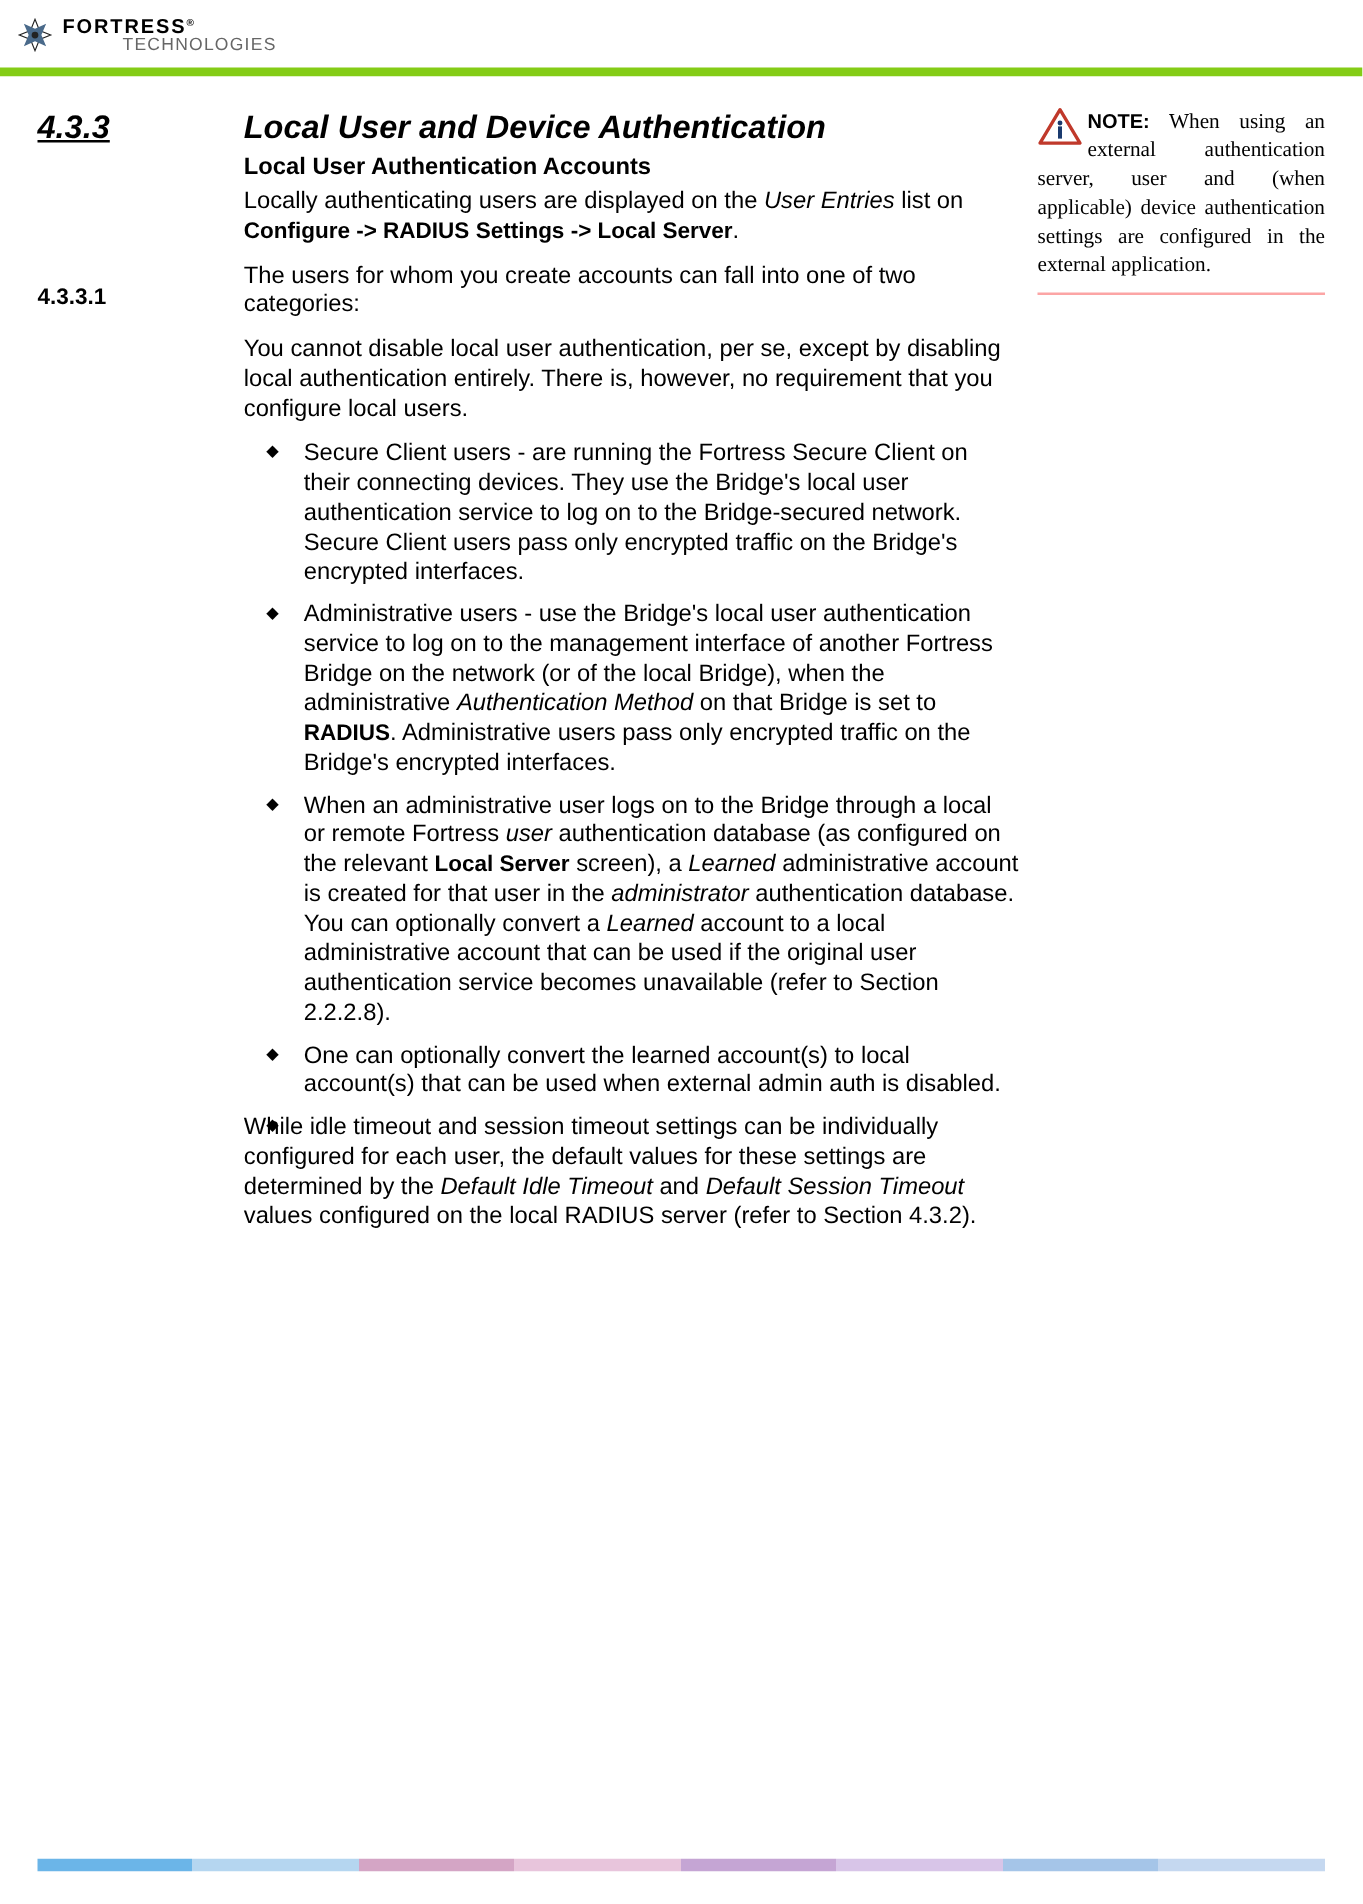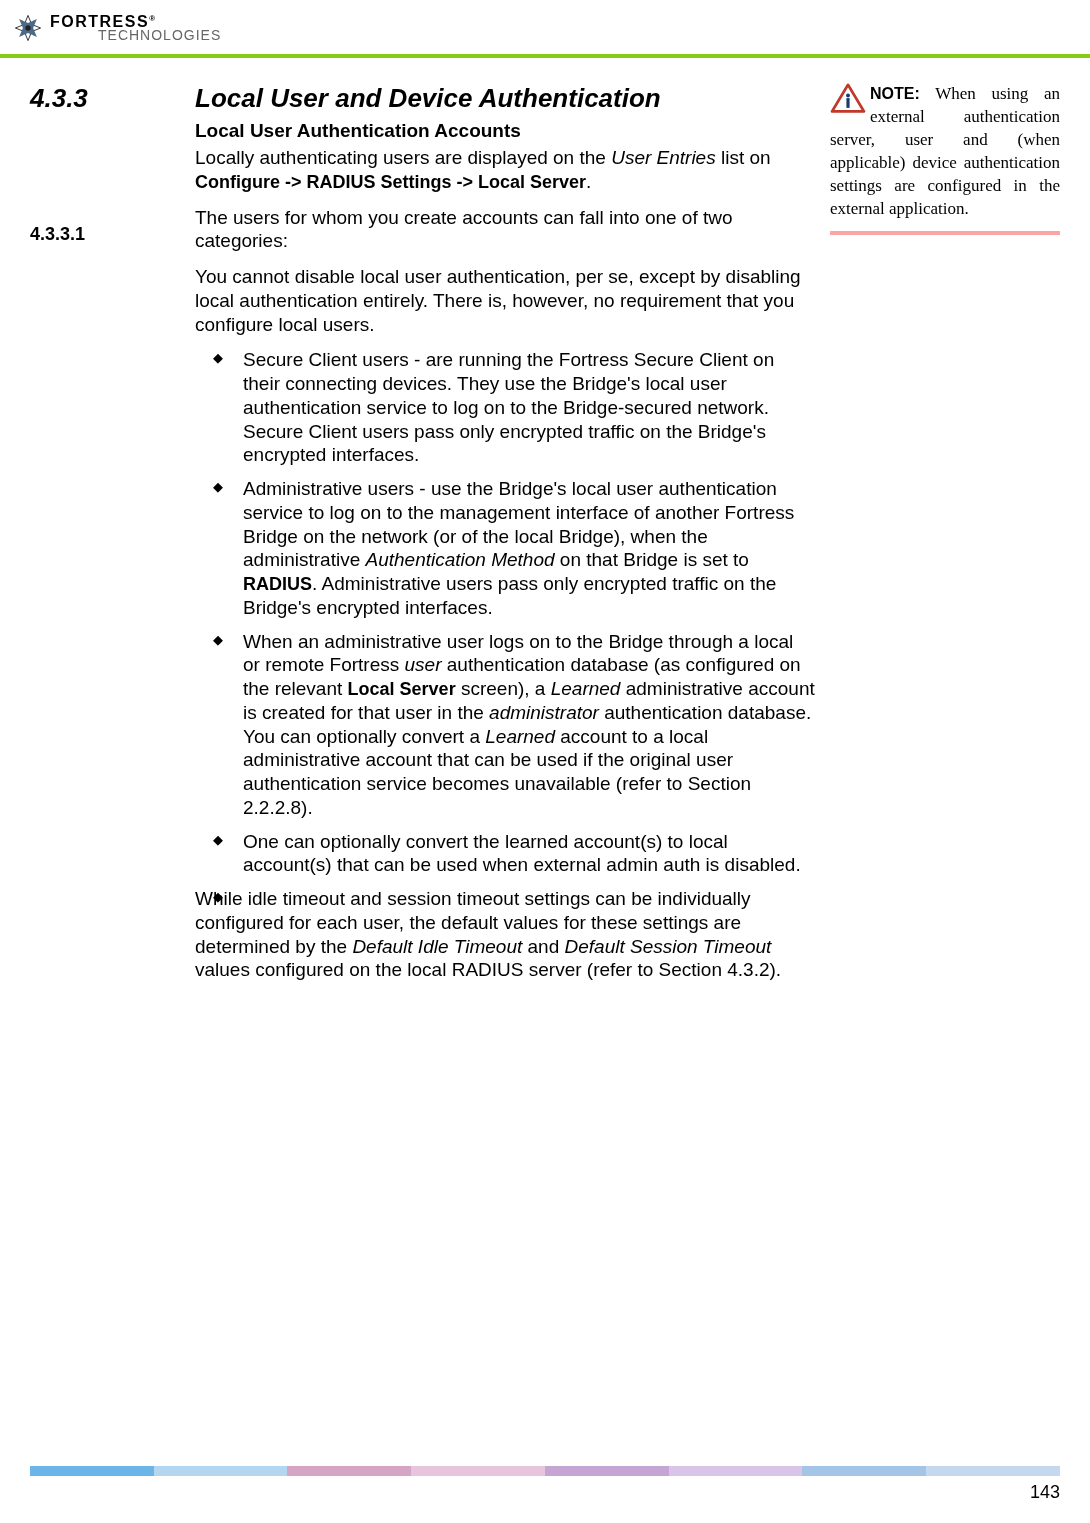--- a/index.html
+++ b/index.html
@@ -12,21 +12,21 @@
       width: 1090px;
       height: 1523px;
       position: relative;
       background: #fff;
       color: #000;
     }
     .header {
       display: flex;
       align-items: flex-start;
       padding: 10px 30px 8px 10px;
-      border-bottom: 4px solid #84cc16;
+      border-bottom: 7px solid #84cc16;
       margin-bottom: 25px;
     }
     .logo {
       display: flex;
       align-items: center;
       gap: 4px;
     }
     .logo-icon {
       width: 36px;
       height: 36px;
@@ -71,20 +71,21 @@
     .right-col {
       width: 230px;
       flex-shrink: 0;
       margin-left: 15px;
     }
     .section-num {
       font-family: Verdana, Arial, sans-serif;
       font-weight: bold;
       font-style: italic;
       font-size: 26px;
+      text-decoration: underline;
     }
     .subsection-num {
       font-family: Verdana, Arial, sans-serif;
       font-weight: bold;
       font-size: 18px;
     }
     .section-title {
       font-family: Verdana, Arial, sans-serif;
       font-weight: bold;
       font-style: italic;
@@ -135,21 +136,21 @@
       font-style: italic;
       font-size: 19px;
       margin-top: 6px;
       margin-bottom: 4px;
     }
     .note-box {
       font-family: Georgia, 'Times New Roman', serif;
       font-size: 17px;
       line-height: 1.35;
       text-align: justify;
-      border-bottom: 4px solid #fca5a5;
+      border-bottom: 2px solid #fca5a5;
       padding-bottom: 10px;
     }
     .note-icon {
       float: left;
       width: 36px;
       height: 32px;
       margin-right: 4px;
       display: inline-block;
     }
     .note-label {
@@ -251,14 +252,13 @@
         </svg>
       </span>
       <span class="note-label">NOTE:</span><span> When using an external authentication server, user and (when applicable) device authentication settings are configured in the external application.</span>
     </div>
   </div>
 
 </div>
 
 <div class="footer">
   <div class="footer-bar"></div>
-  <div class="page-num">143</div>
 </div>
 
 </body></html>

